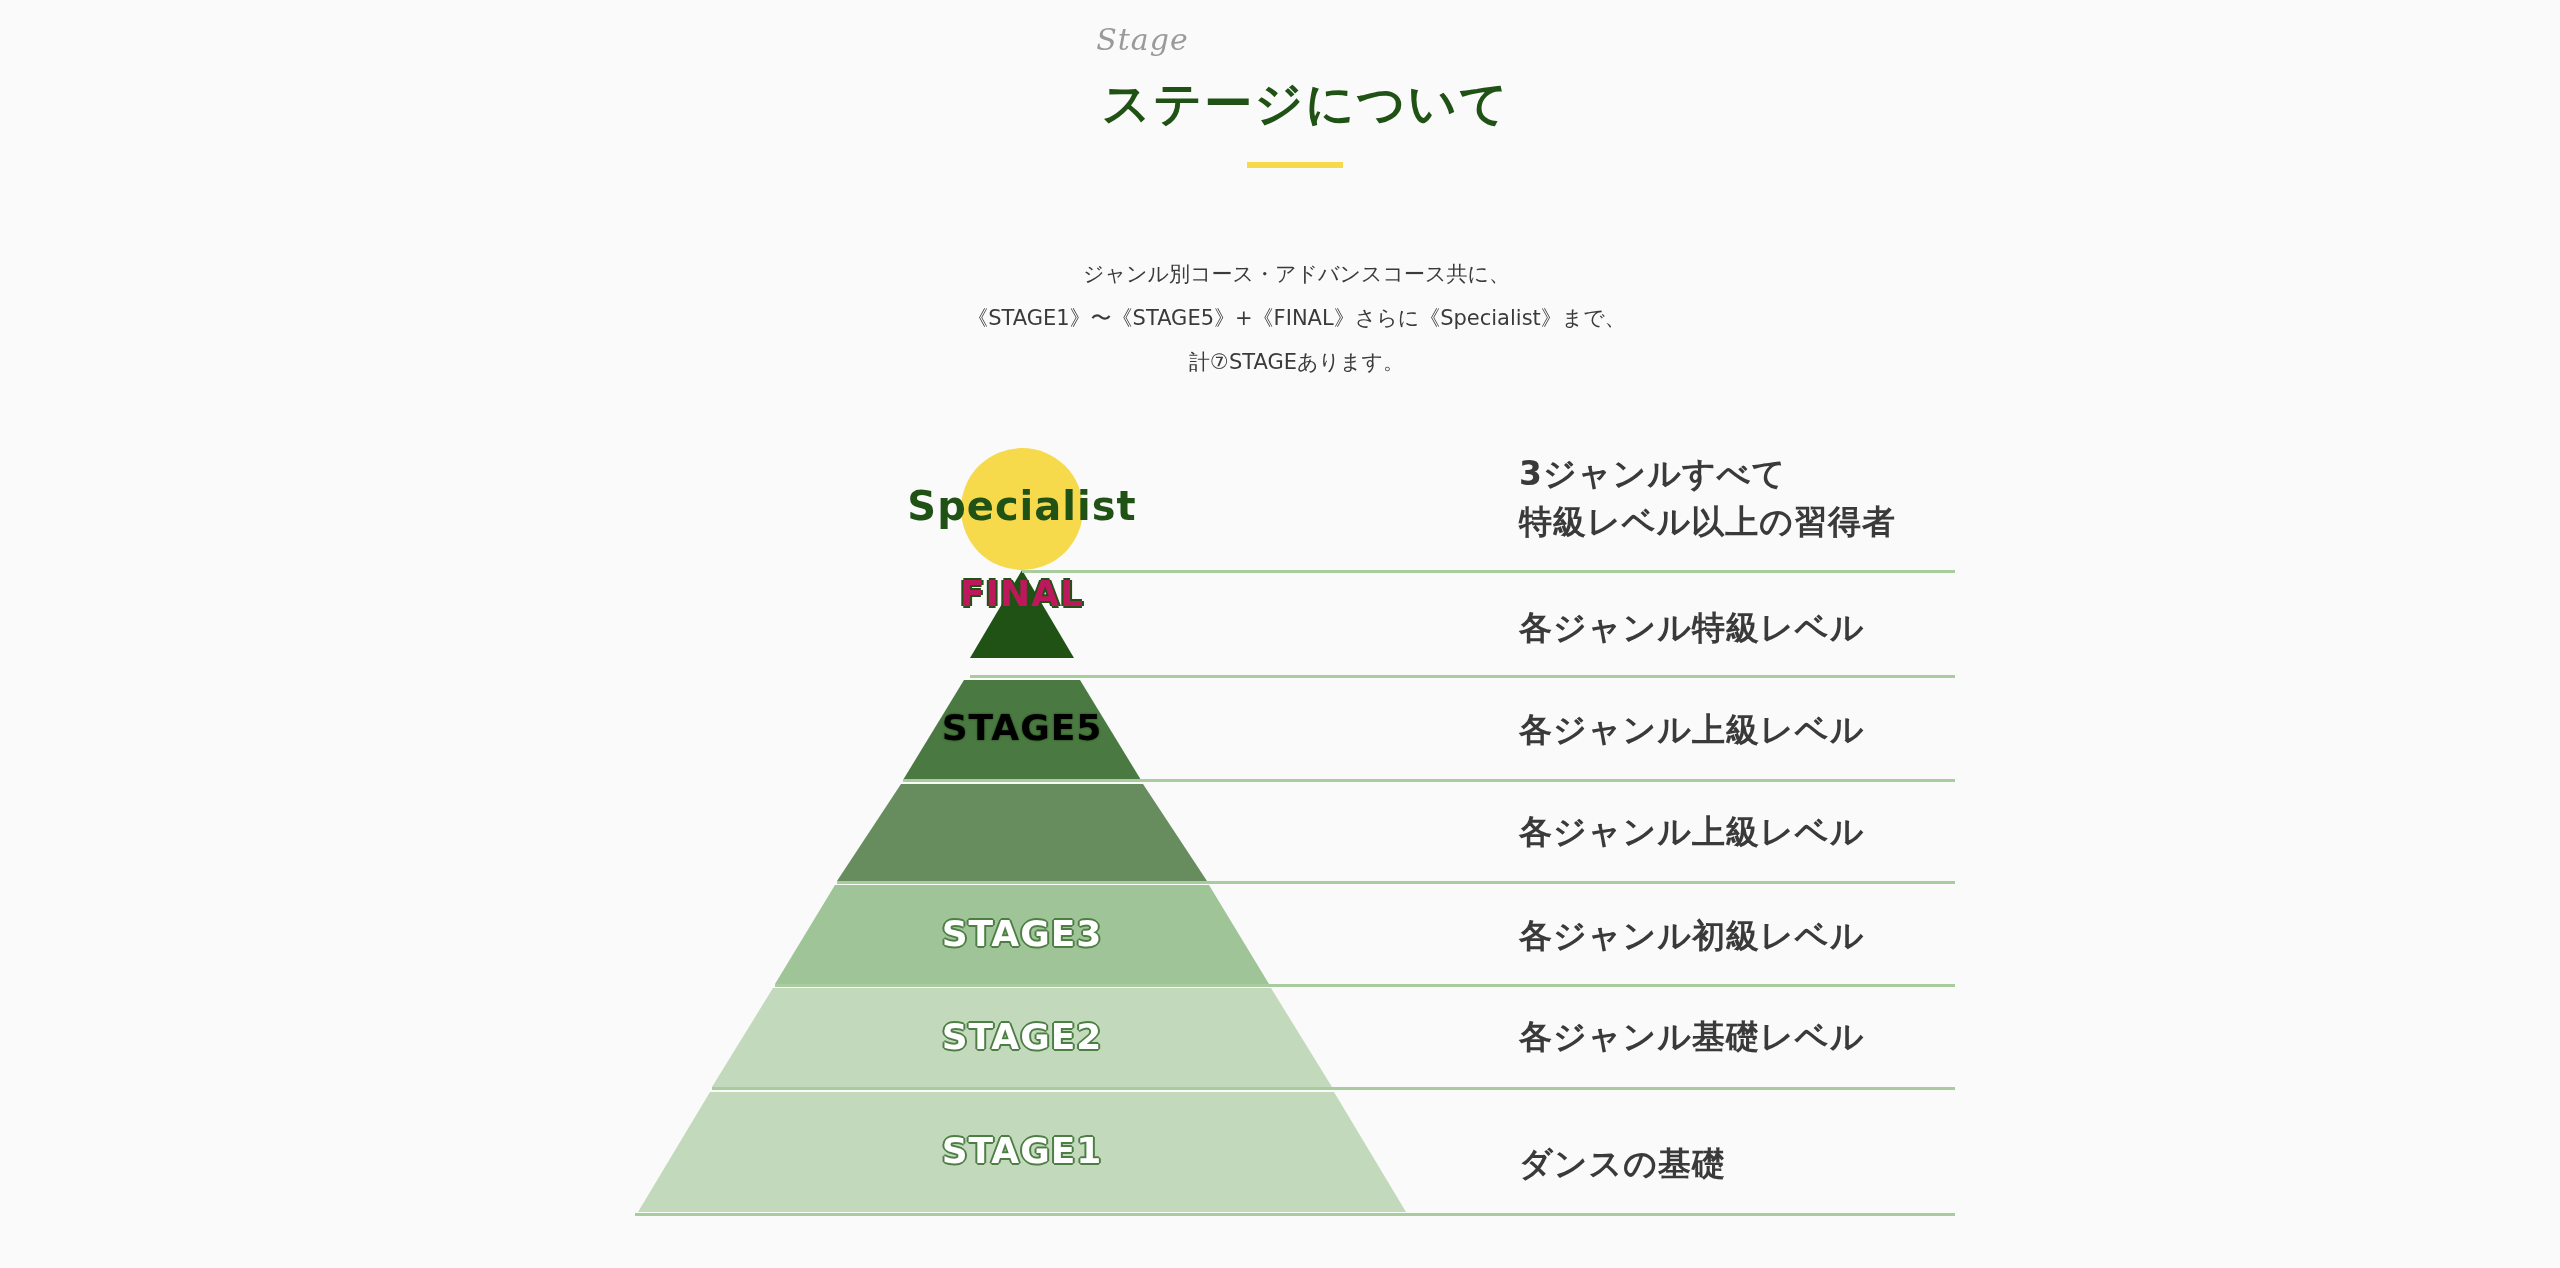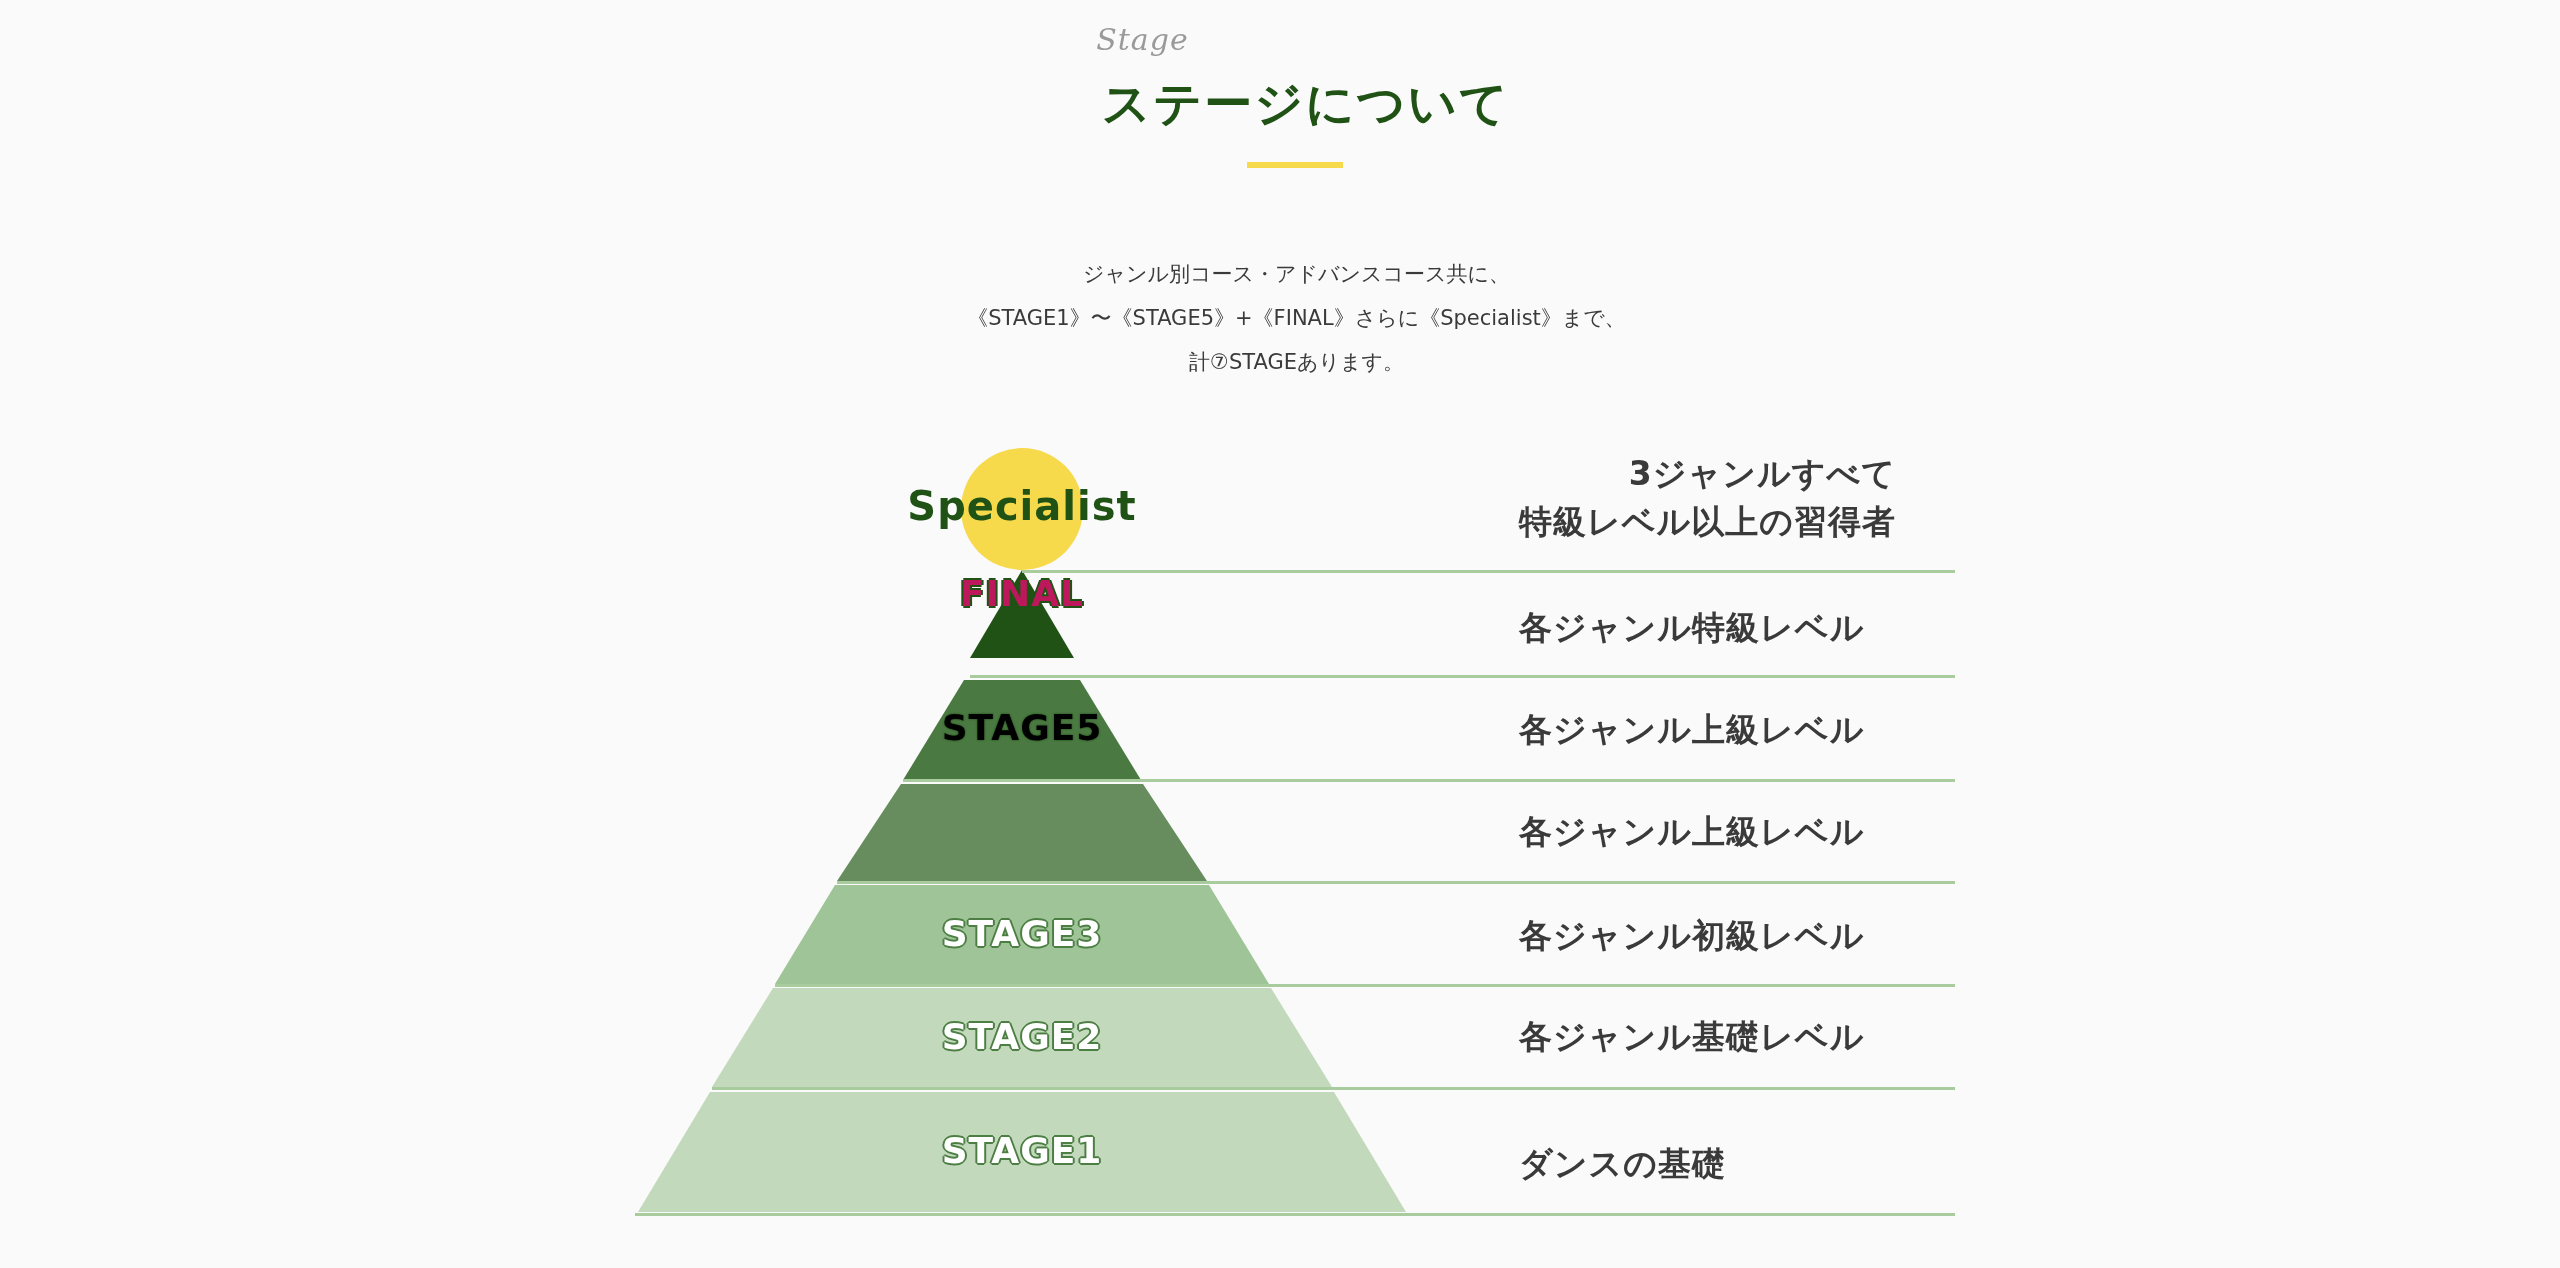--- a/index.html
+++ b/index.html
@@ -50,21 +50,21 @@
     .specialist-circle {
       position: absolute; left: 961px; top: 448px; width: 122px; height: 122px;
       border-radius: 50%; background: #f7d94c;
     }
     .specialist-label {
       position: absolute; left: 822px; width: 400px; top: 483px; text-align: center;
       font-weight: bold; font-size: 40px; color: #1f5214; letter-spacing: 1px;
     }
     .desc {
       position: absolute; left: 1519px; font-weight: bold; font-size: 33px;
-      color: #3a3a3a; line-height: 48px; white-space: nowrap; letter-spacing: 1px; text-align: right;
+      color: #3a3a3a; line-height: 48px; white-space: nowrap; letter-spacing: 1px;
     }
   </style>
 </head>
 <body>
 
 <div class="eyebrow">Stage</div>
 <h1 class="title" style="margin:0">ステージについて</h1>
 <div class="title-underline"></div>
 
 <div class="intro">

